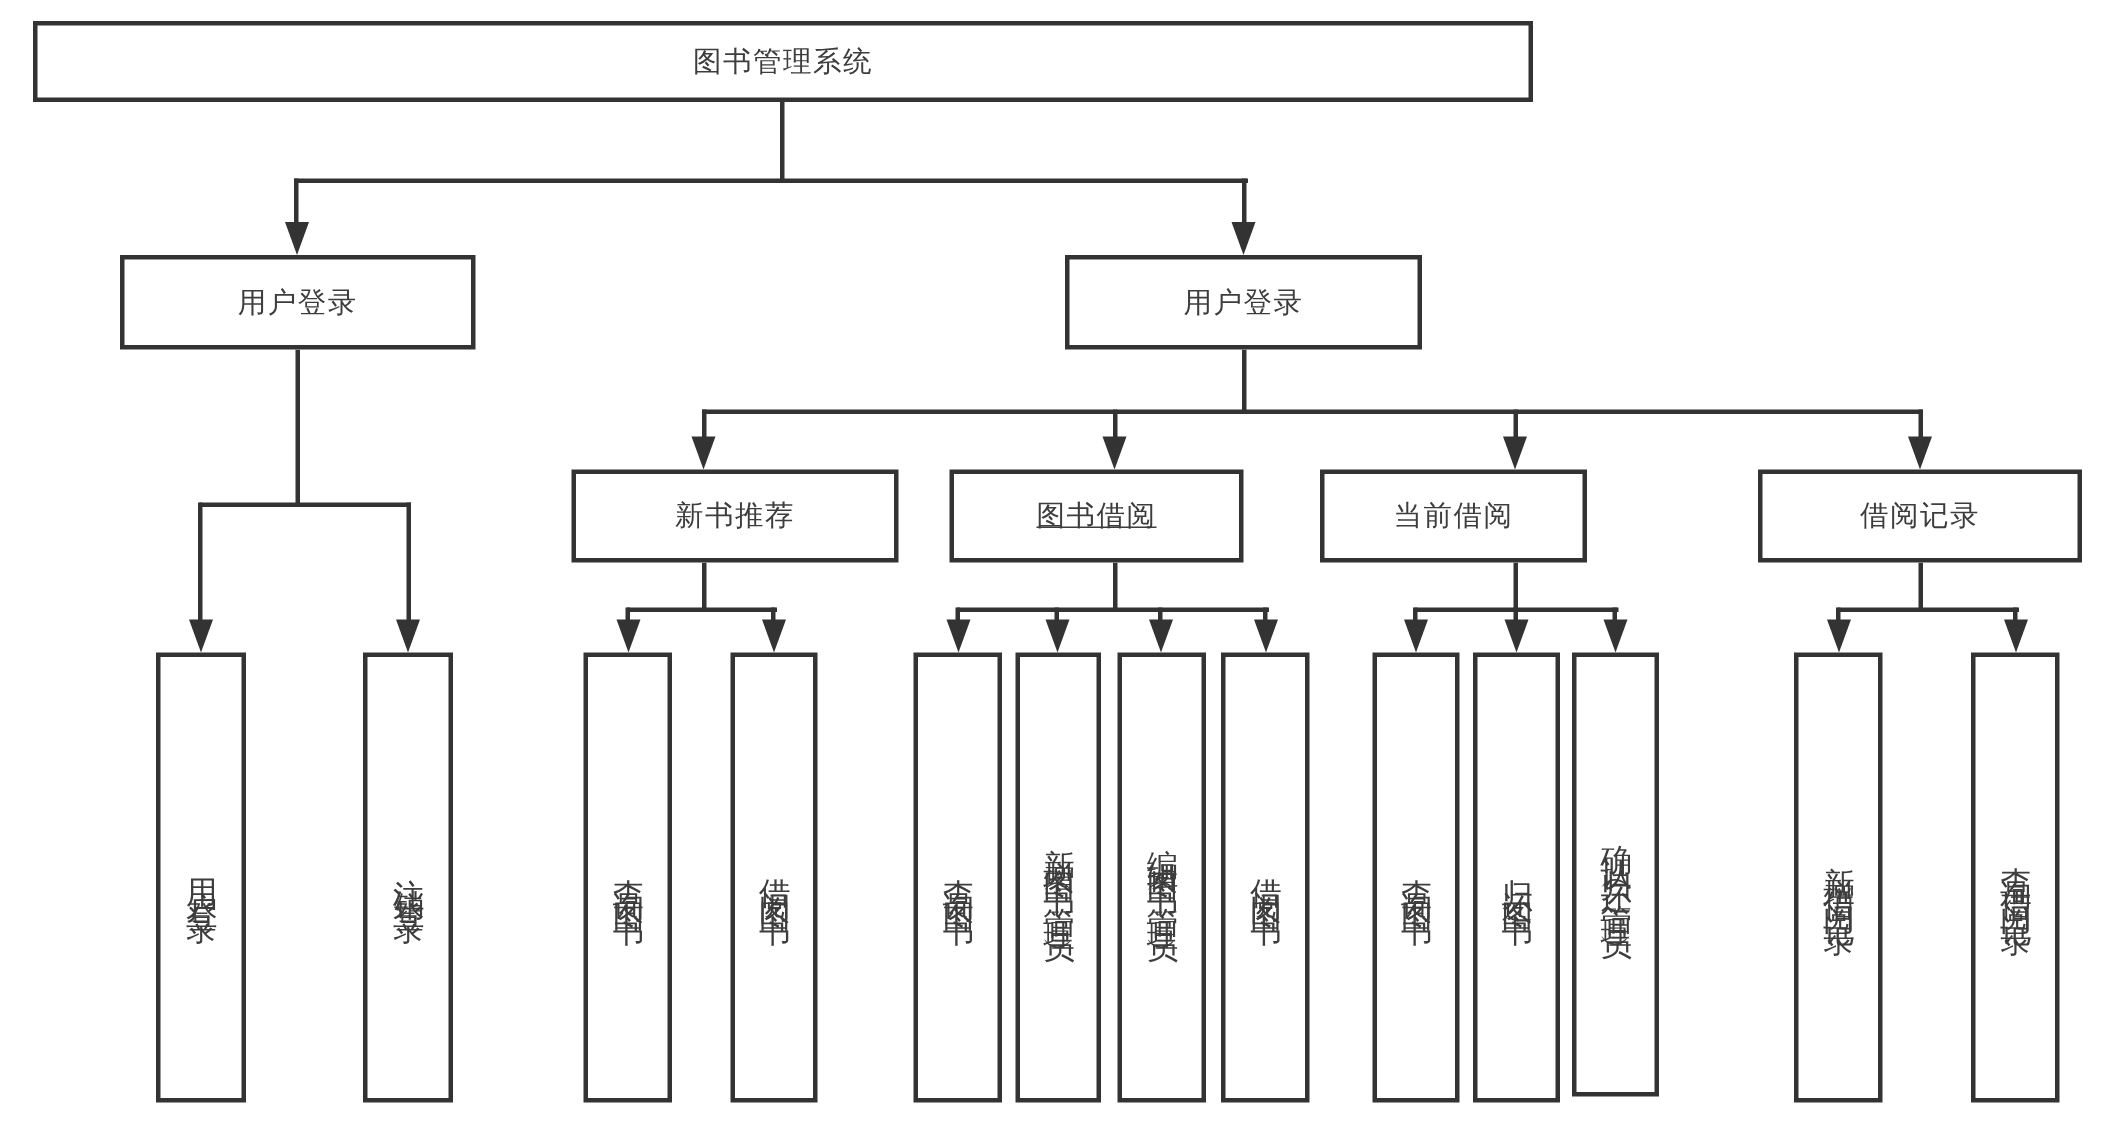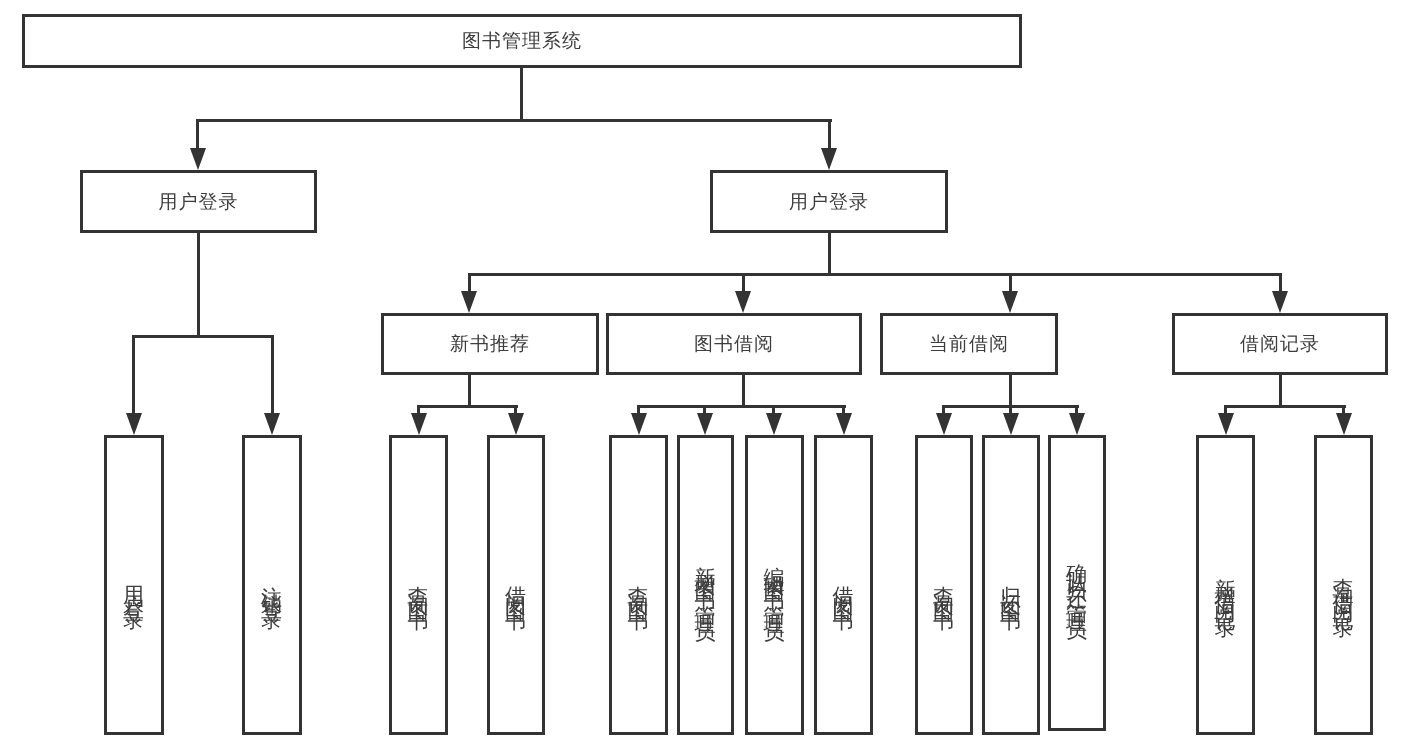--- a/index.html
+++ b/index.html
@@ -119,21 +119,21 @@
   <div class="node hbox" style="left:80px; top:170px; width:237px; height:63px;">
     <span>用户登录</span>
   </div>
   <div class="node hbox" style="left:710px; top:170px; width:238px; height:63px;">
     <span>用户登录</span>
   </div>
 
   <div class="node hbox" style="left:360px; top:313px; width:218px; height:62px;margin-left:21px;">
     <span>新书推荐</span>
   </div>
-  <div class="node hbox" style="left:606px; top:313px; width:256px; height:62px;">
+  <div class="node hbox" style="left:633px; top:313px; width:196px; height:62px;text-decoration:underline;">
     <span>图书借阅</span>
   </div>
   <div class="node hbox" style="left:880px; top:313px; width:178px; height:62px;">
     <span>当前借阅</span>
   </div>
   <div class="node hbox" style="left:1172px; top:313px; width:216px; height:62px;">
     <span>借阅记录</span>
   </div>
 
   <div class="node leaf" style="left:104px; top:435px; width:60px; height:300px;">

